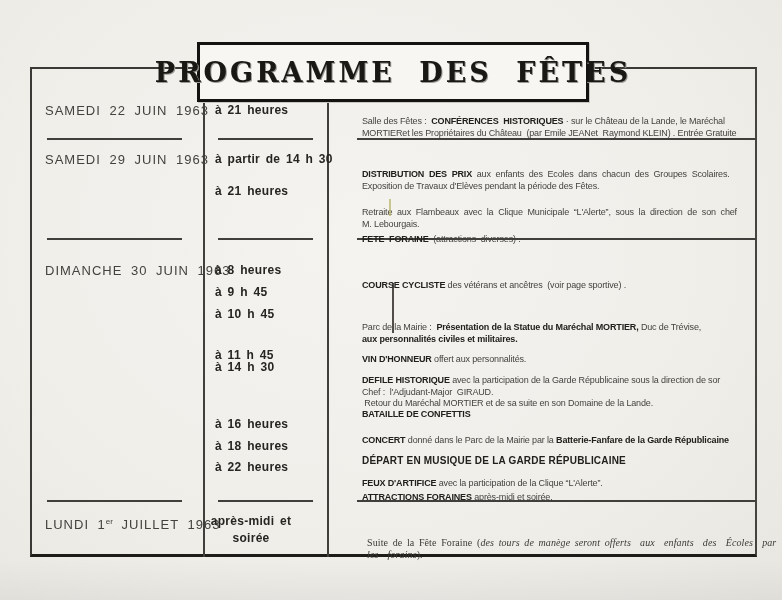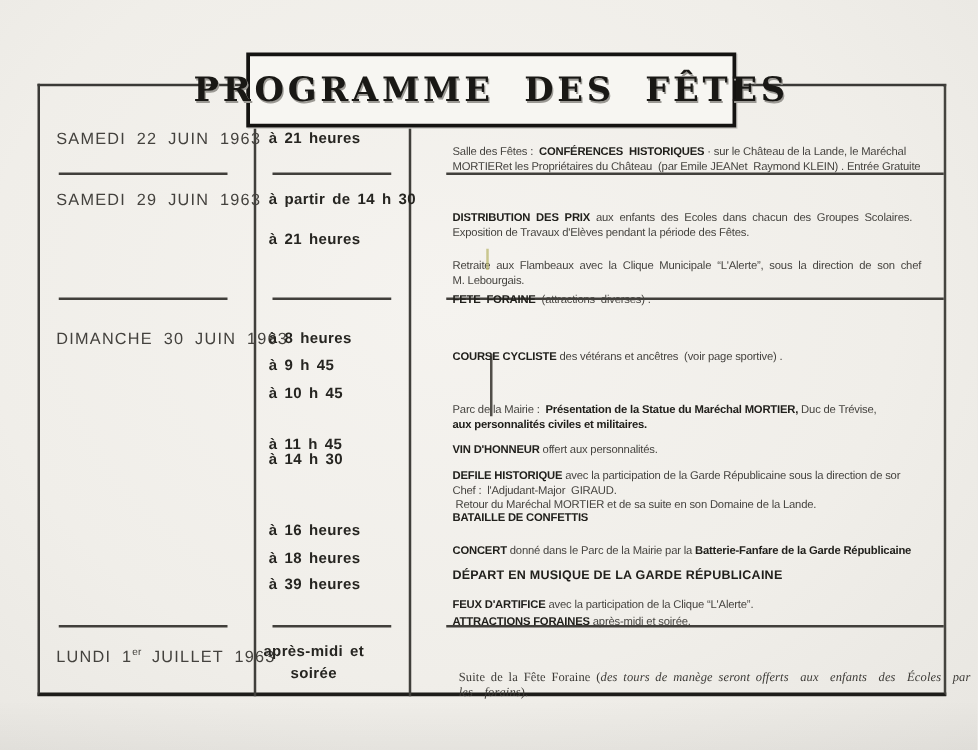--- a/index.html
+++ b/index.html
@@ -111,21 +111,21 @@
   <p class="desc" style="top:217px;"><span class="b">FETE  FORAINE</span><span>  (attractions  diverses) .</span></p>
 
   <div class="date" style="top:263px;"><span>DIMANCHE 30 JUIN 1963</span></div>
   <div class="time" style="top:263px;">à 8 heures</div>
   <div class="time" style="top:285px;">à 9 h 45</div>
   <div class="time" style="top:307px;">à 10 h 45</div>
   <div class="time" style="top:335px;margin-top:13px;">à 11 h 45</div>
   <div class="time" style="top:360px;">à 14 h 30</div>
   <div class="time" style="top:417px;">à 16 heures</div>
   <div class="time" style="top:439px;">à 18 heures</div>
-  <div class="time" style="top:460px;">à 39 heures</div>
+  <div class="time" style="top:460px;">à 22 heures</div>
 
   <p class="desc" style="top:263px;"><span class="b">COURSE CYCLISTE</span><span> des vétérans et ancêtres  (voir page sportive) .</span></p>
   <p class="desc" style="top:305px;"><span>Parc de la Mairie :  </span><span class="b">Présentation de la Statue du Maréchal MORTIER,</span><span> Duc de Trévise,
 </span><span class="b">aux personnalités civiles et militaires.</span></p>
   <p class="desc" style="top:337px;"><span class="b">VIN D'HONNEUR</span><span> offert aux personnalités.</span></p>
   <p class="desc" style="top:358px;"><span class="b">DEFILE HISTORIQUE</span><span> avec la participation de la Garde Républicaine sous la direction de sor
 Chef :  l'Adjudant-Major  GIRAUD.
  Retour du Maréchal MORTIER et de sa suite en son Domaine de la Lande.</span></p>
   <p class="desc" style="top:392px;"><span class="b">BATAILLE DE CONFETTIS</span></p>
   <p class="desc" style="top:418px;"><span class="b">CONCERT</span><span> donné dans le Parc de la Mairie par la </span><span class="b">Batterie-Fanfare de la Garde Républicaine</span></p>

